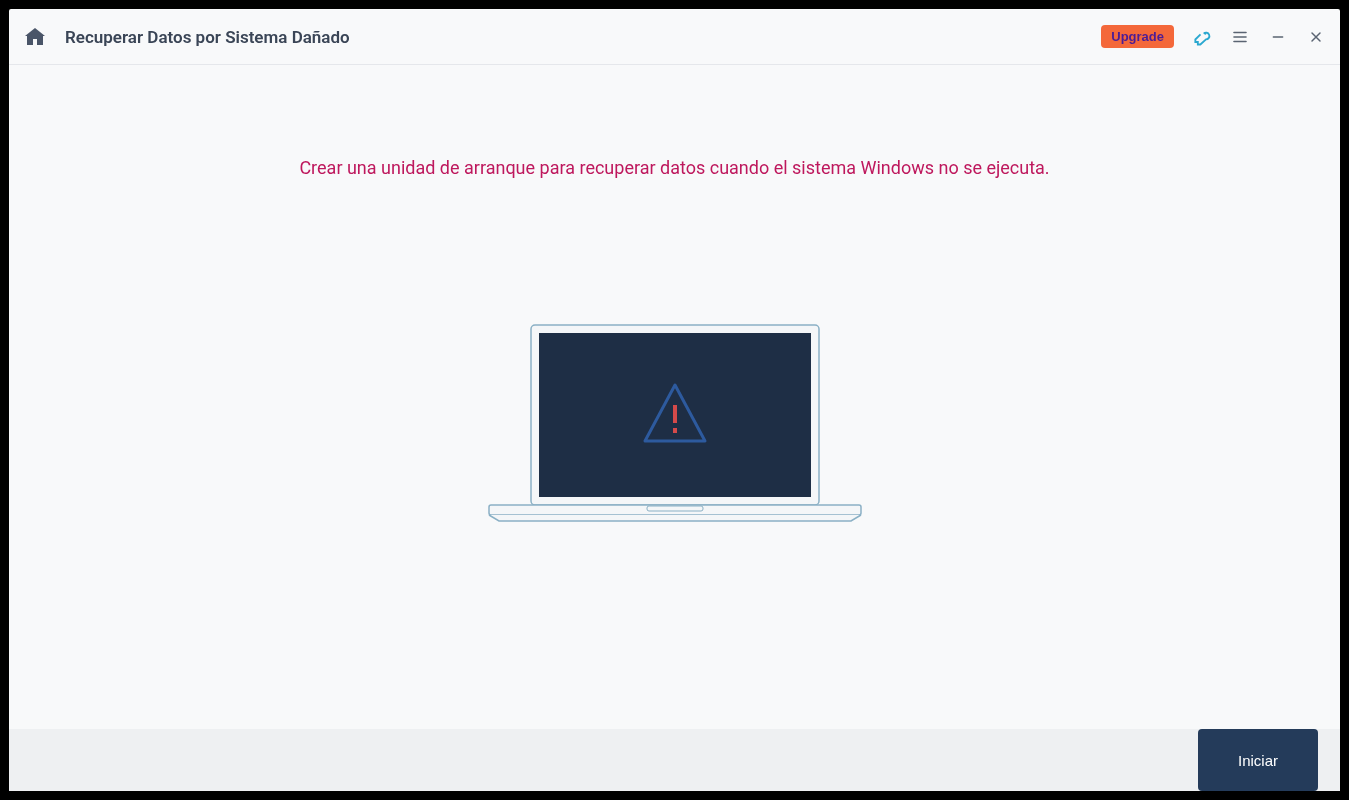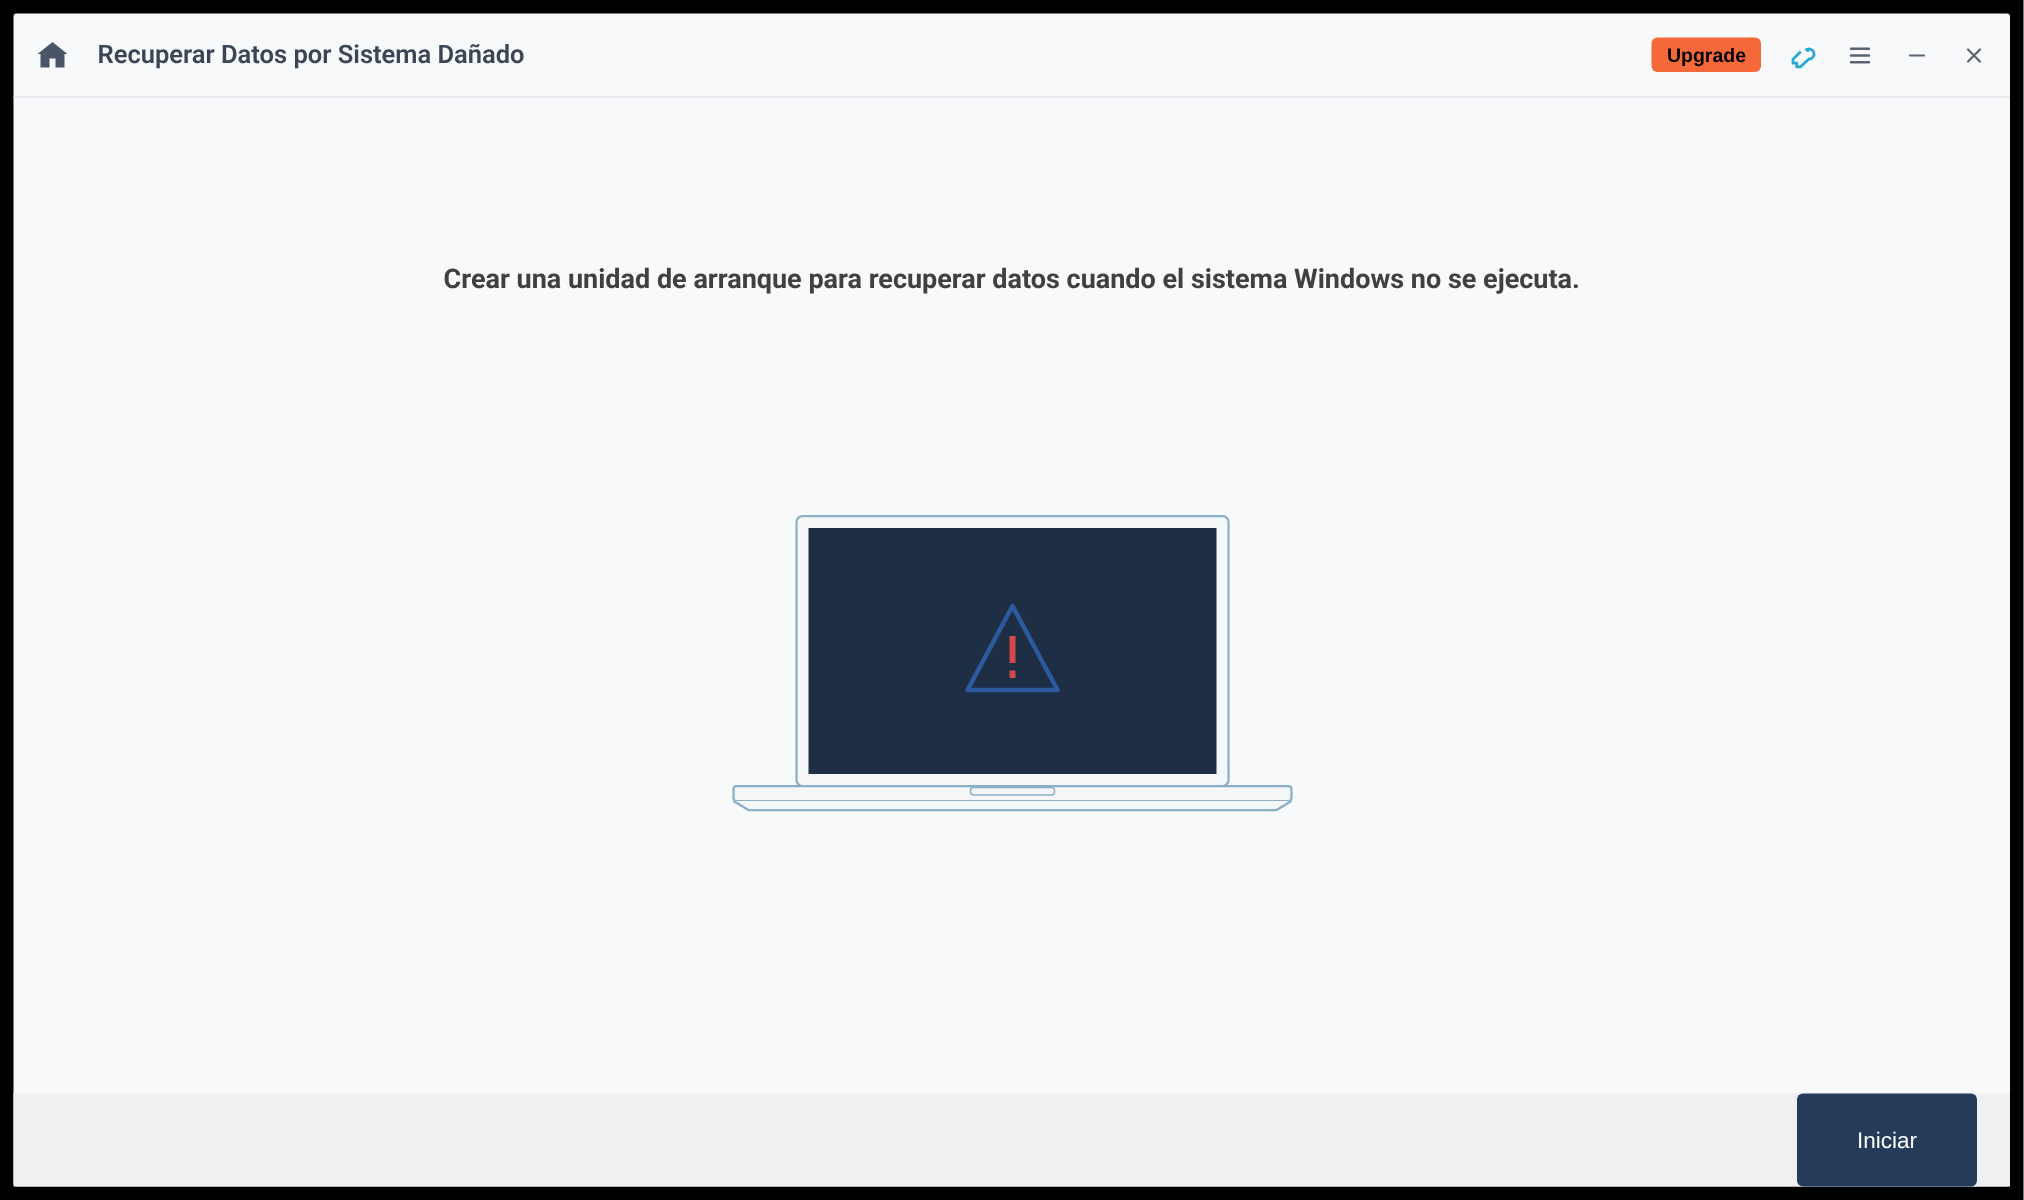--- a/index.html
+++ b/index.html
@@ -15,21 +15,20 @@
       overflow: hidden;
     }
     .window {
       background: #f8f9fa;
       width: 1331px;
       height: 782px;
       margin: 9px;
       border-radius: 2px;
       display: flex;
       flex-direction: column;
-      gap: 19px;
     }
     .header {
       display: flex;
       align-items: center;
       padding: 10px 14px;
       border-bottom: 1px solid #e5e7eb;
       height: 56px;
     }
     .home-icon {
       width: 24px;
@@ -43,21 +42,21 @@
       color: #3a4556;
       flex: 1;
     }
     .header-controls {
       display: flex;
       align-items: center;
       gap: 18px;
     }
     .upgrade-btn {
       background: #f4683a;
-      color: #000000;
+      color: #4c1d95;
       padding: 4px 10px;
       border-radius: 4px;
       font-size: 13px;
       font-weight: 600;
       cursor: pointer;
       border: none;
     }
     .icon-btn {
       width: 20px;
       height: 20px;
@@ -72,23 +71,22 @@
     }
     .content {
       flex: 1;
       display: flex;
       flex-direction: column;
       align-items: center;
       padding-top: 92px;
     }
     .description {
       font-size: 18px;
-      color: #404040;
+      color: #be185d;
       text-align: right;
-      font-weight: bold;
     }
     .laptop-illustration {
       margin-top: 145px;
     }
     .footer {
       height: 62px;
       background: #eef0f2;
       display: flex;
       justify-content: flex-end;
       padding-right: 22px;

